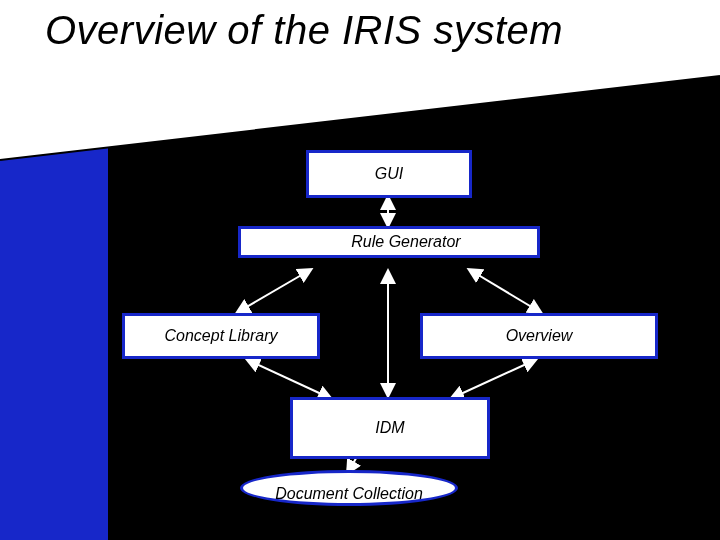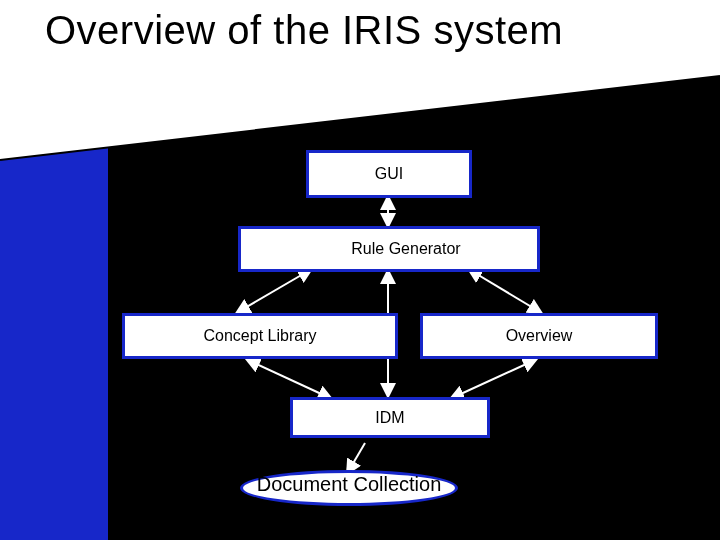--- a/index.html
+++ b/index.html
@@ -8,20 +8,21 @@
     width: 720px;
     height: 540px;
     font-family: Verdana, Geneva, sans-serif;
     background: #000;
     overflow: hidden;
   }
   .stage {
     position: relative;
     width: 720px;
     height: 540px;
+    font-style: italic;
   }
   .shape {
     position: absolute;
   }
   .title {
     position: absolute;
     left: 45px;
     top: 8px;
     width: 640px;
     font-size: 40px;
@@ -42,23 +43,23 @@
     color: #000;
     z-index: 5;
   }
   .ellipse {
     position: absolute;
     background: #fff;
     border: 3px solid #1727c9;
     border-radius: 50%;
     box-sizing: border-box;
     display: flex;
-    align-items: flex-start;
+    align-items: flex-end;
     justify-content: center;
-    font-size: 20px;
+    font-size: 16px;
     color: #000;
     z-index: 5;
   }
   svg.arrows {
     position: absolute;
     left: 0;
     top: 0;
     width: 720px;
     height: 540px;
     z-index: 4;
@@ -110,33 +111,33 @@
 
     <line x1="535" y1="360" x2="452" y2="398" stroke="#ffffff" stroke-width="2" marker-start="url(#ahStart)" marker-end="url(#ah)"></line>
 
     <line x1="365" y1="443" x2="348" y2="472" stroke="#ffffff" stroke-width="2" marker-end="url(#ah)"></line>
   </svg>
 
   <div class="box" style="left:306px; top:150px; width:166px; height:48px;">
     <span>GUI</span>
   </div>
 
-  <div class="box" style="left:238px; top:226px; width:302px; height:46px;padding-left:34px;">
+  <div class="box" style="left:238px; top:226px; width:302px; height:32px;padding-left:34px;">
     <span>Rule Generator</span>
   </div>
 
-  <div class="box" style="left:122px; top:313px; width:276px; height:46px;">
+  <div class="box" style="left:122px; top:313px; width:198px; height:46px;">
     <span>Concept Library</span>
   </div>
 
   <div class="box" style="left:420px; top:313px; width:238px; height:46px;">
     <span>Overview</span>
   </div>
 
-  <div class="box" style="left:290px; top:397px; width:200px; height:41px;">
+  <div class="box" style="left:290px; top:397px; width:200px; height:62px;">
     <span>IDM</span>
   </div>
 
   <div class="ellipse" style="left:240px; top:470px; width:218px; height:36px;">
     <span>Document Collection</span>
   </div>
 
 </div>
 
 </body></html>

